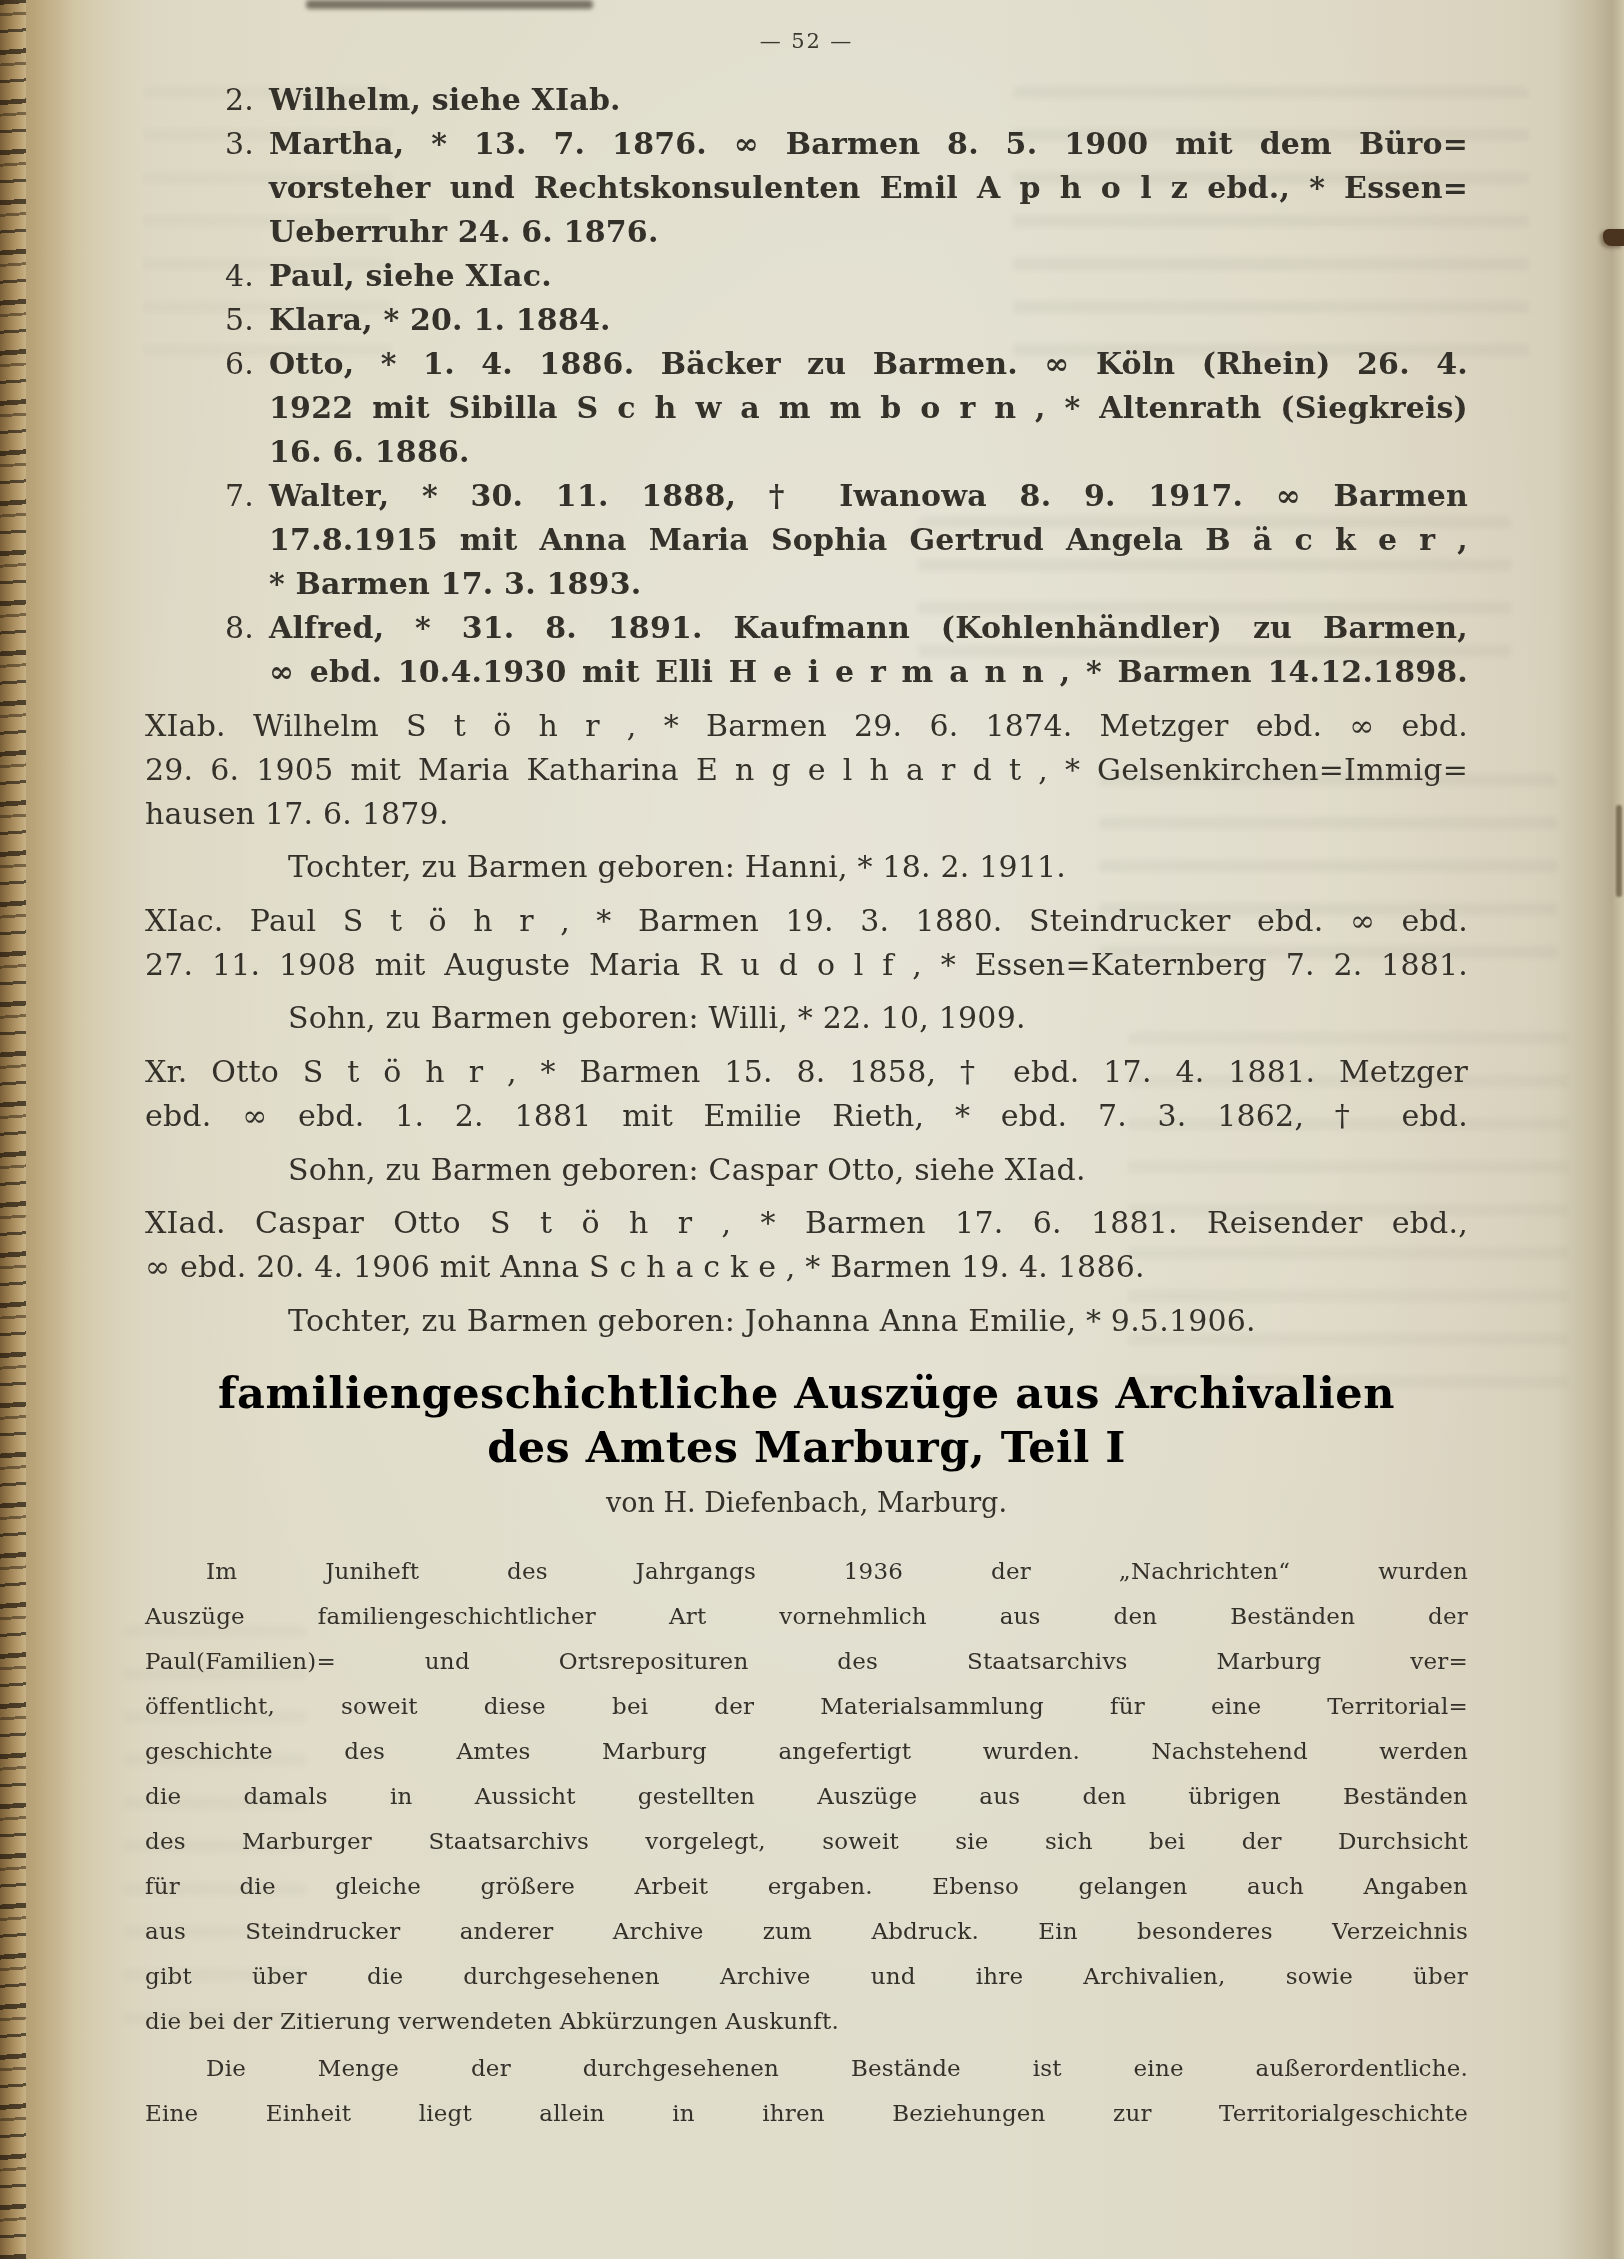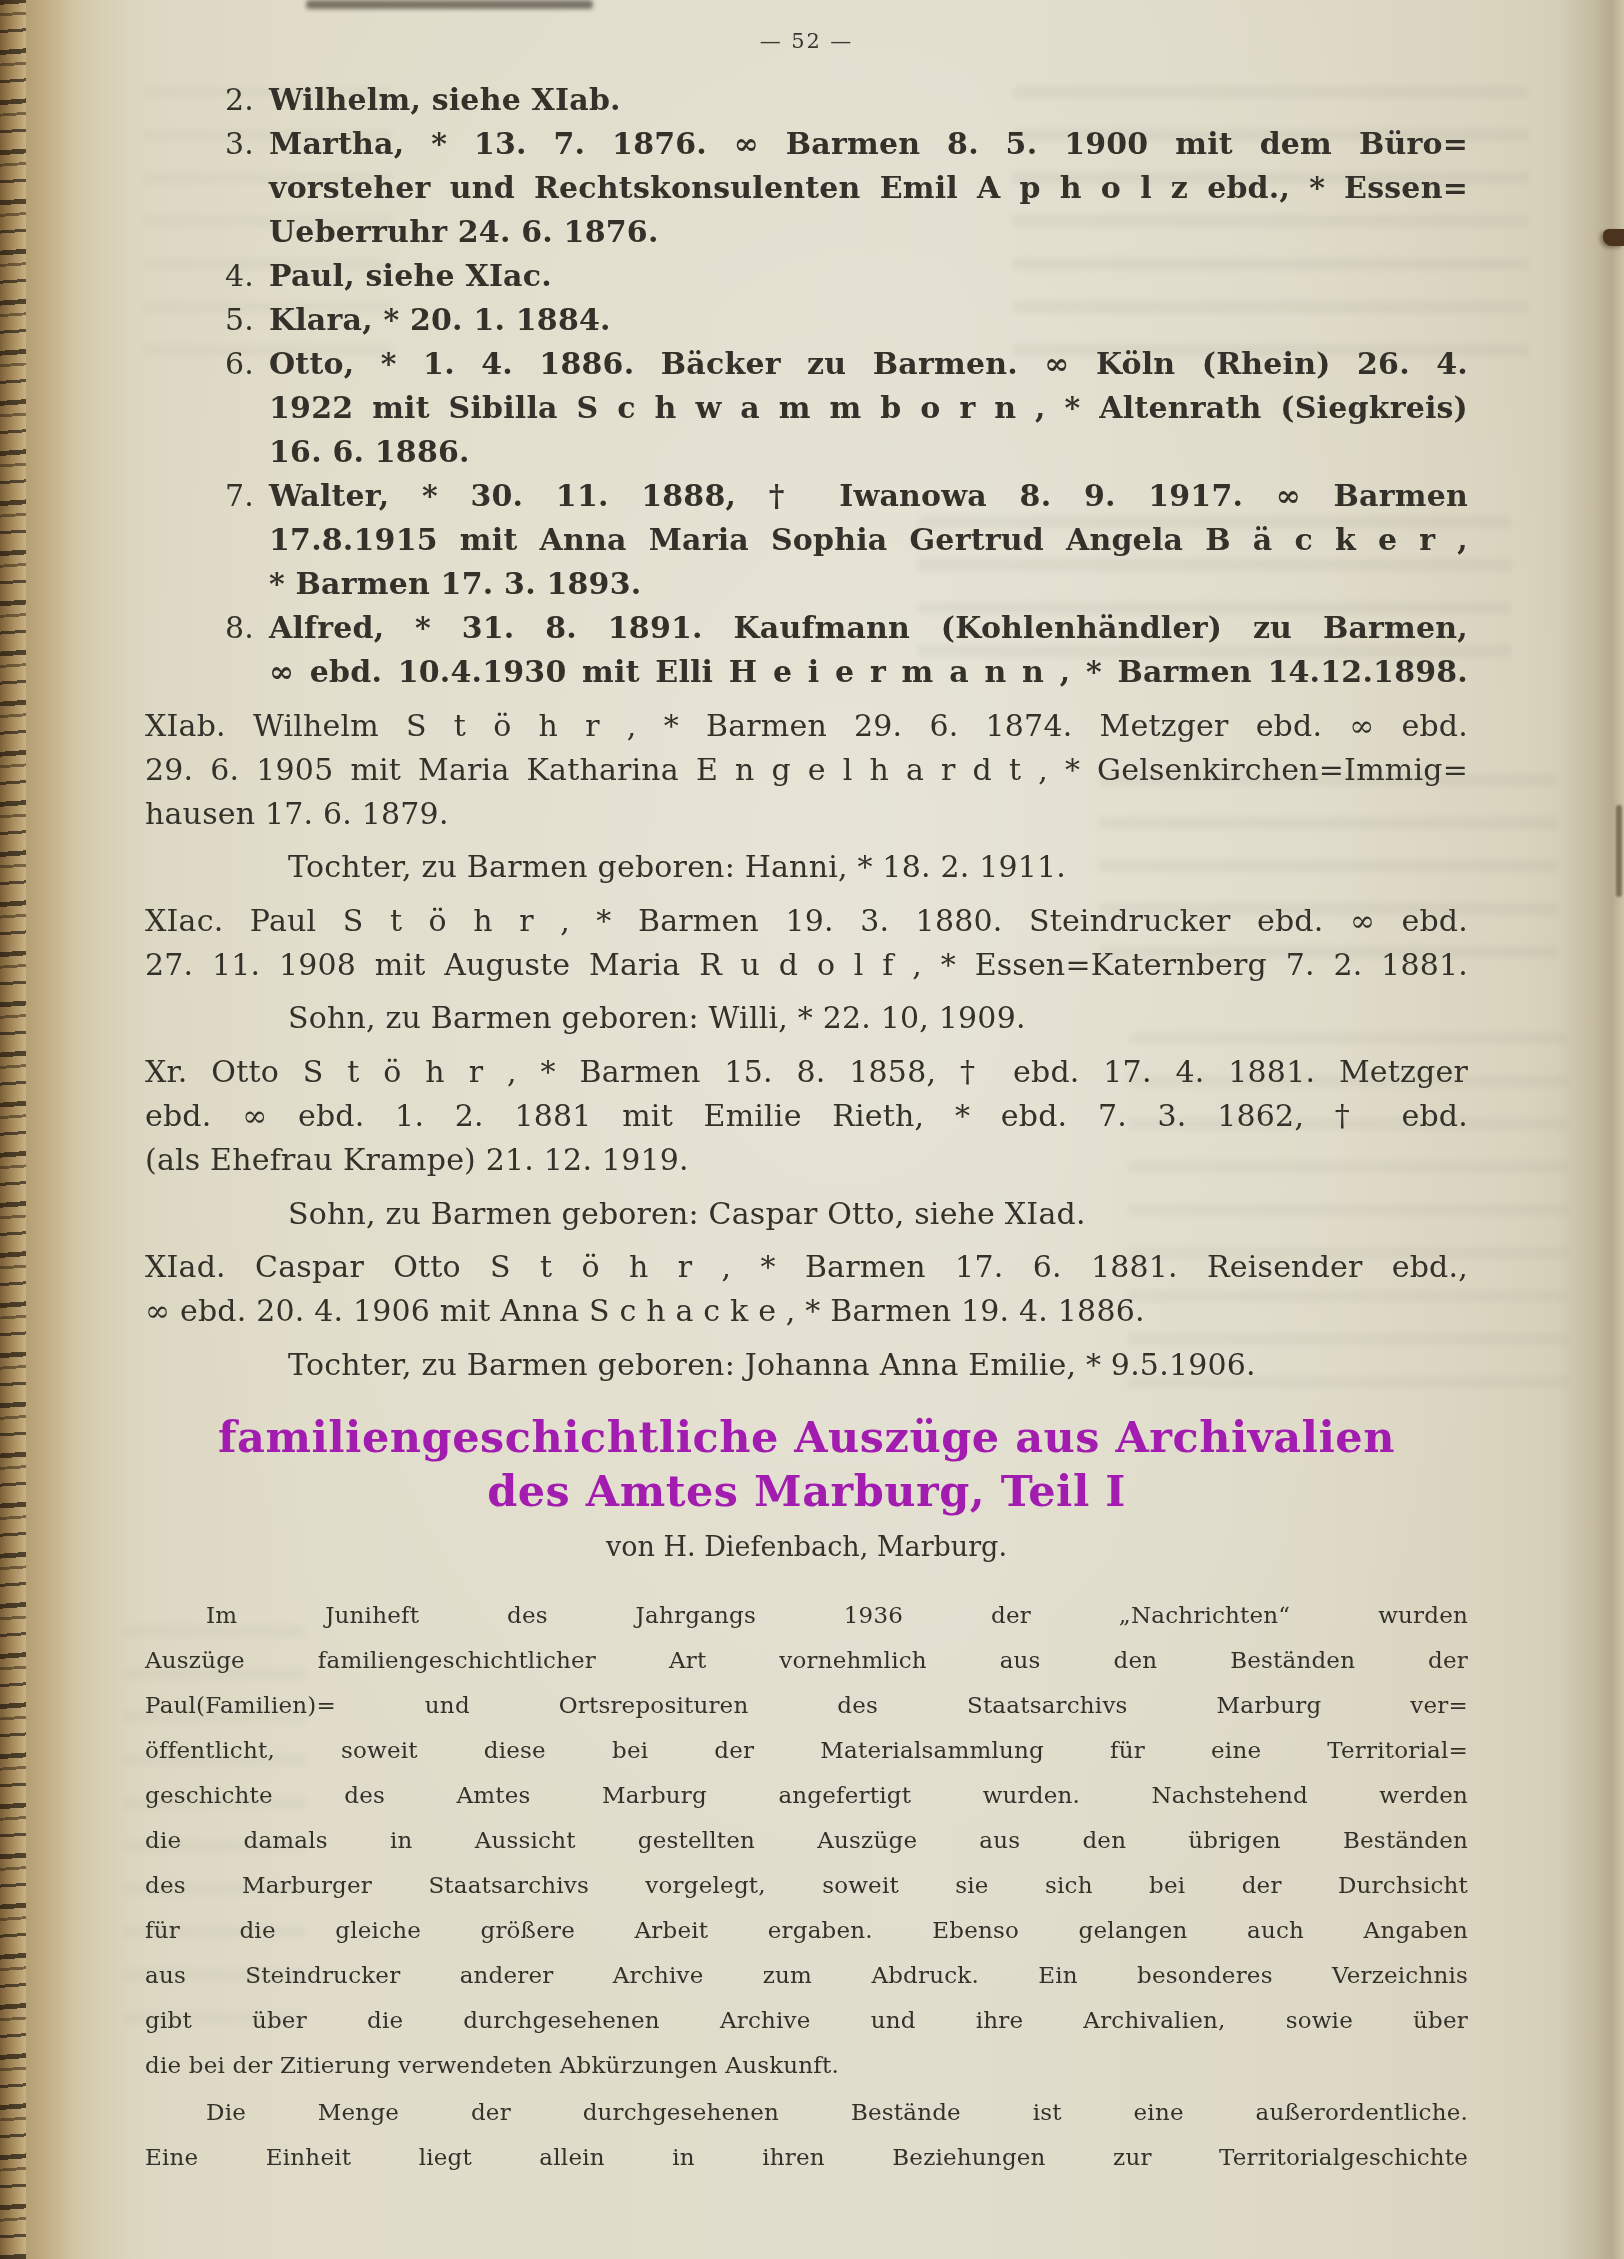--- a/index.html
+++ b/index.html
@@ -65,21 +65,21 @@
   .genealogy{font-size:30px;line-height:44px;margin-top:25px;letter-spacing:0.2px;}
   .list-item{display:flex;padding-left:80px;}
   .item-num{flex:none;width:44px;}
   .item-lines{flex:1;min-width:0;font-weight:bold;}
   .line{white-space:normal;}
   .j{text-align:justify;text-align-last:justify;}
   .entry{margin-top:9.6px;}
   .child-note{margin:9.6px 0;padding-left:143px;}
   .article-heading{margin-top:23px;text-align:center;}
   .title-line{
-    font-weight:bold;font-size:43px;line-height:54px;color:#a21caf;
+    font-weight:bold;font-size:43px;line-height:54px;color:#000000;
     letter-spacing:0.5px;
     text-align:center;
   }
   .byline{font-size:27px;margin-top:13px;color:#35322b;}
   .article-body{font-size:23px;line-height:45px;margin-top:31px;letter-spacing:0.2px;}
   .ind{padding-left:61px;}
   .para2{margin-top:1.9px;}
 </style>
 </head>
 <body>
@@ -168,21 +168,20 @@
 
     <div class="entry">
       <div class="line j">XIac. Paul S t ö h r , * Barmen 19. 3. 1880. Steindrucker ebd. ∞ ebd.</div>
       <div class="line j">27. 11. 1908 mit Auguste Maria R u d o l f , * Essen=Katernberg 7. 2. 1881.</div>
     </div>
     <div class="child-note">Sohn, zu Barmen geboren: Willi, * 22. 10, 1909.</div>
 
     <div class="entry">
       <div class="line j">Xr. Otto S t ö h r , * Barmen 15. 8. 1858, † ebd. 17. 4. 1881. Metzger</div>
       <div class="line j">ebd. ∞ ebd. 1. 2. 1881 mit Emilie Rieth, * ebd. 7. 3. 1862, † ebd.</div>
-      <div class="line">(als Ehefrau Krampe) 21. 12. 1919.</div>
     </div>
     <div class="child-note">Sohn, zu Barmen geboren: Caspar Otto, siehe XIad.</div>
 
     <div class="entry">
       <div class="line j">XIad. Caspar Otto S t ö h r , * Barmen 17. 6. 1881. Reisender ebd.,</div>
       <div class="line">∞ ebd. 20. 4. 1906 mit Anna S c h a c k e , * Barmen 19. 4. 1886.</div>
     </div>
     <div class="child-note">Tochter, zu Barmen geboren: Johanna Anna Emilie, * 9.5.1906.</div>
 
   </div>

